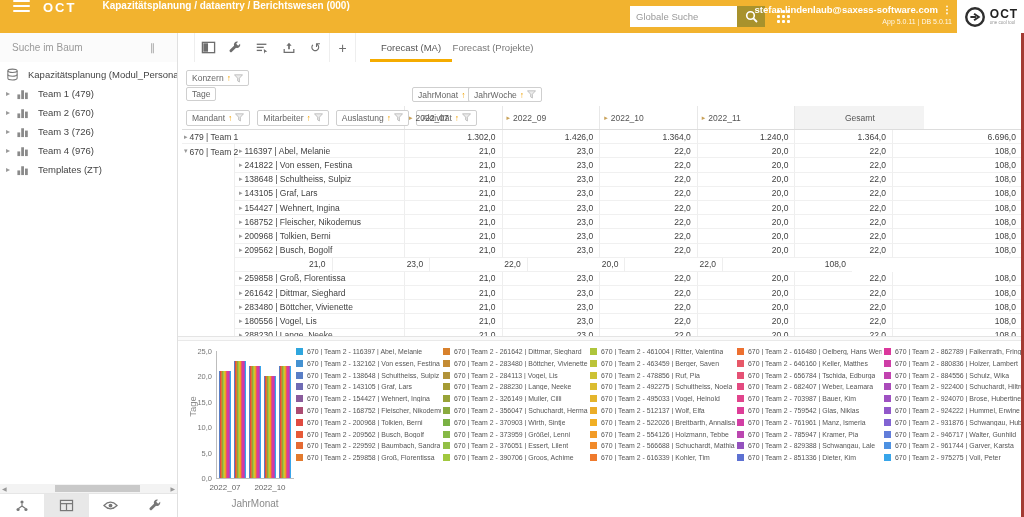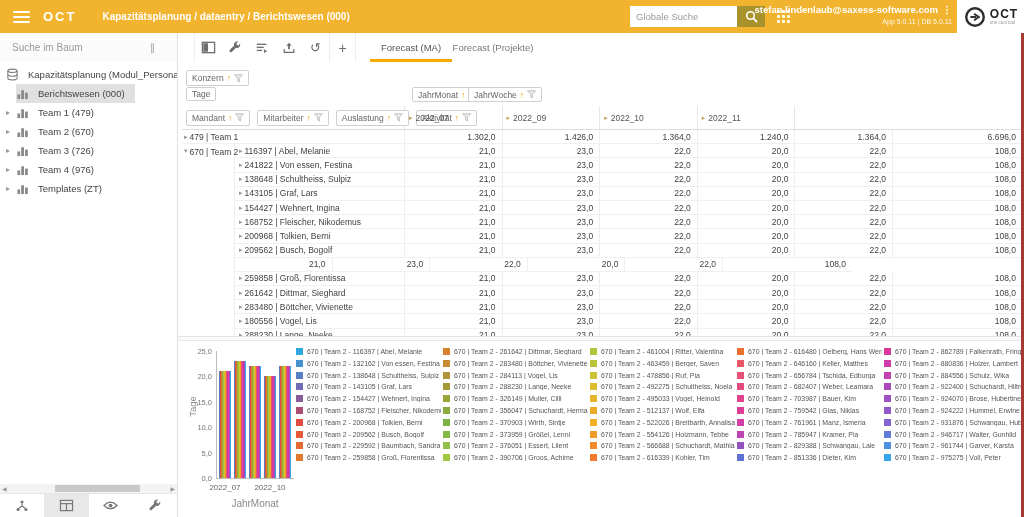--- a/index.html
+++ b/index.html
@@ -1,21 +1,21 @@
 <!DOCTYPE html>
 <html><head>
 <meta charset="utf-8">
 <style>
   * { box-sizing: border-box; margin: 0; padding: 0; }
   html,body { width:1024px; height:517px; overflow:hidden; }
   body { font-family:"Liberation Sans", sans-serif; background:#fff; position:relative; }
   .app { position:absolute; inset:0; width:1024px; height:517px; background:#fff; overflow:hidden; }
 
   
-  .hdr { position:absolute; left:0; top:0; width:974px; height:33px; background:#F2B32F; display:flex; align-items:center; }
+  .hdr { position:absolute; left:0; top:0; width:974px; height:33px; background:#F2B32F; display:flex; align-items:flex-start; }
   .hamb { width:17px; height:12px; margin-left:13px; display:flex; flex-direction:column; justify-content:space-between; cursor:pointer; }
   .hamb span { display:block; height:2px; background:#fff; border-radius:1px; }
   .brand { color:#fff; font-size:13px; font-weight:bold; letter-spacing:2px; margin-left:13px; }
   .crumb { color:#fff; font-size:10px; font-weight:bold; margin-left:26px; }
   .gsearch { position:absolute; left:630px; top:6px; display:flex; }
   .gsearch input { width:107px; height:21px; border:none; background:#fff; font-size:9.5px; padding:0 6px; color:#444; outline:none; }
   .gsearch input::placeholder { color:#9a9a9a; }
   .gbtn { width:28px; height:21px; background:#A8922C; border:none; display:flex; align-items:center; justify-content:center; cursor:pointer; }
   .appsgrid { position:absolute; left:777px; top:10px; width:13px; height:13px; display:grid; grid-template-columns:repeat(3,3px); grid-template-rows:repeat(3,3px); gap:2px; cursor:pointer; }
   .appsgrid i { background:#fff; border-radius:1px; }
@@ -211,33 +211,20 @@
 
     <span class="selwrap">
             <span class="ticon">
               <svg width="13" height="13" viewBox="0 0 14 14">
                 <ellipse cx="7" cy="3" rx="5" ry="1.8" fill="none" stroke="#777" stroke-width="1.1"></ellipse>
                 <path d="M2 3 V11 C2 12 4.2 12.8 7 12.8 C9.8 12.8 12 12 12 11 V3" fill="none" stroke="#777" stroke-width="1.1"></path>
                 <path d="M2 7 C2 8 4.2 8.8 7 8.8 C9.8 8.8 12 8 12 7" fill="none" stroke="#777" stroke-width="1.1"></path>
               </svg>
             </span>
             <span class="tlabel">Kapazitätsplanung (Modul_Personalkapazitätspla</span>
-          </span>
-  </div>
-        <div class="tree-item selected">
-    <span class="exp"></span>
-    <span class="selwrap">
-            <span class="ticon">
-              <svg width="13" height="13" viewBox="0 0 14 14">
-                <rect x="1.5" y="8" width="3" height="5" fill="#8a8a8a"></rect>
-                <rect x="5.6" y="3.5" width="3" height="9.5" fill="#8a8a8a"></rect>
-                <rect x="9.7" y="6" width="3" height="7" fill="#8a8a8a"></rect>
-              </svg>
-            </span>
-            <span class="tlabel">Berichtswesen (000)</span>
           </span>
   </div>
         <div class="tree-item">
     <span class="exp">▸</span>
     <span class="selwrap">
             <span class="ticon">
               <svg width="13" height="13" viewBox="0 0 14 14">
                 <rect x="1.5" y="8" width="3" height="5" fill="#8a8a8a"></rect>
                 <rect x="5.6" y="3.5" width="3" height="9.5" fill="#8a8a8a"></rect>
                 <rect x="9.7" y="6" width="3" height="7" fill="#8a8a8a"></rect>
@@ -405,20 +392,21 @@
           </div>
           <div class="mh">
             <span class="car">▸</span>
             <span>2022_10</span>
           </div>
           <div class="mh">
             <span class="car">▸</span>
             <span>2022_11</span>
           </div>
         </div>
+      <div class="gesh">Gesamt</div>
     </div>
     <div class="gbody" id="gbody">
         <div class="prow">
           <div class="c1" style="width:223px">
             <span class="car2">▸</span>
             <span>479 | Team 1</span>
           </div>
           <div class="vc">
             <span>1.302,0</span>
           </div>

